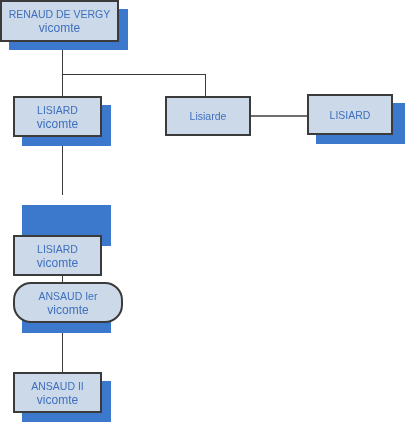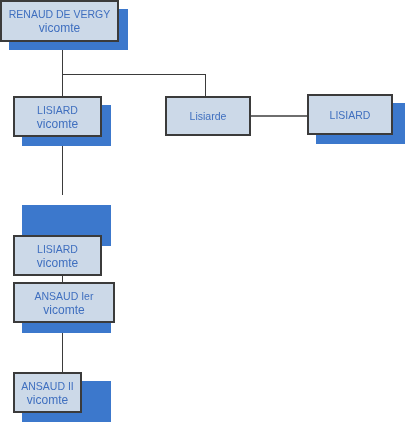--- a/index.html
+++ b/index.html
@@ -100,23 +100,23 @@
 
   <div class="node" style="left:307px; top:94px; width:86px; height:41px;">
     <span class="title">LISIARD</span>
   </div>
 
   <div class="node" style="left:13px; top:195px; width:89px; height:41px;margin-top:40px;">
     <span class="title">LISIARD</span>
     <span class="subtitle">vicomte</span>
   </div>
 
-  <div class="node" style="left:13px; top:282px; width:102px; height:41px;">
+  <div class="node" style="left:13px; top:282px; width:110px; height:41px;border-radius:18px;">
     <span class="title">ANSAUD Ier</span>
     <span class="subtitle">vicomte</span>
   </div>
 
-  <div class="node" style="left:13px; top:372px; width:69px; height:41px;">
+  <div class="node" style="left:13px; top:372px; width:89px; height:41px;">
     <span class="title">ANSAUD II</span>
     <span class="subtitle">vicomte</span>
   </div>
 
 </div>
 
 </body></html>

